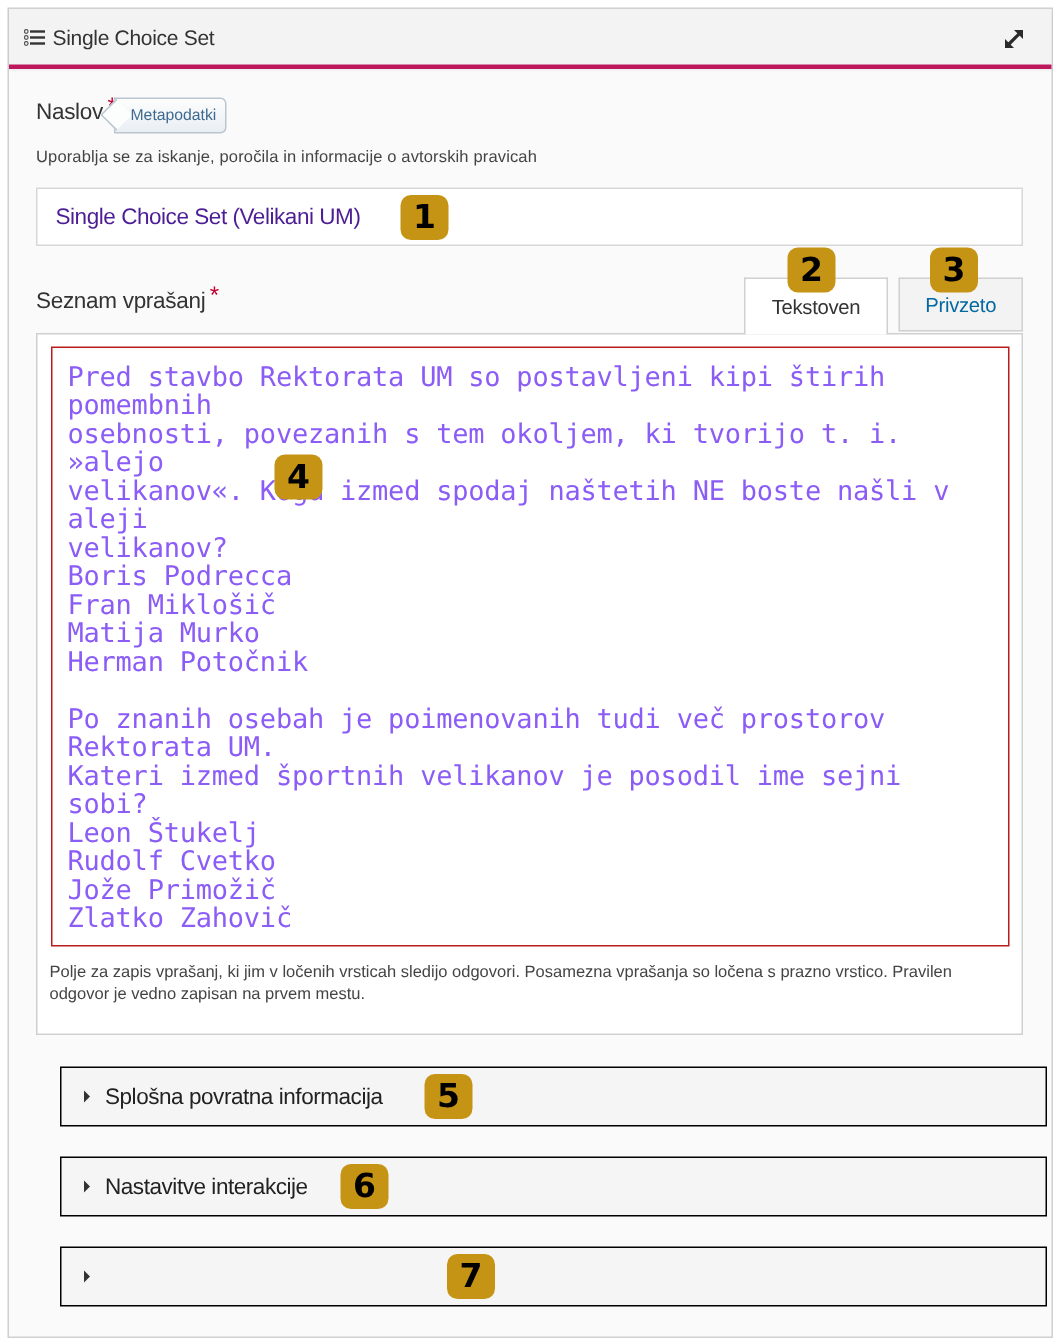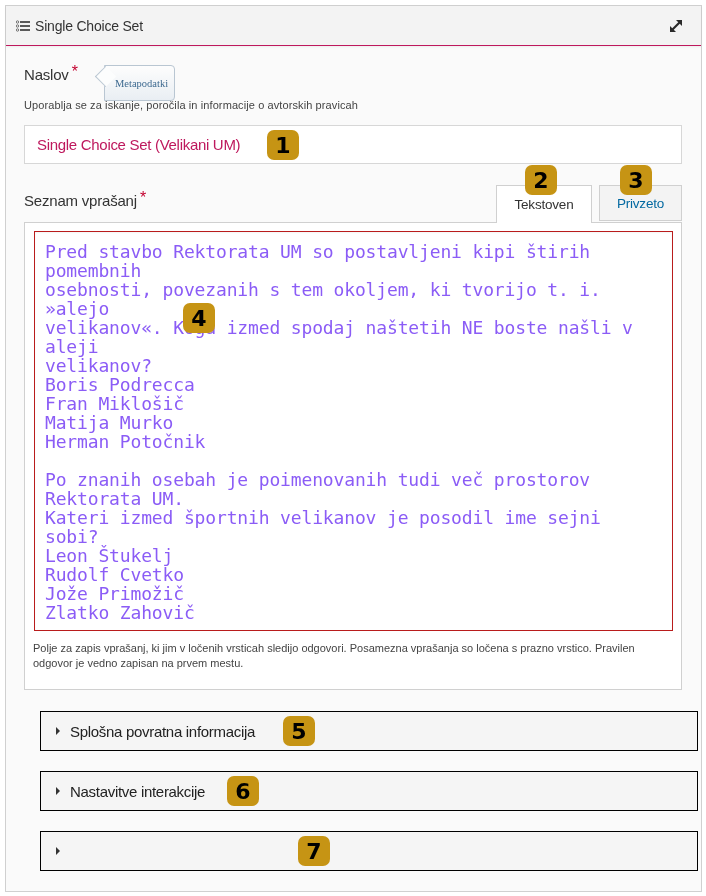--- a/index.html
+++ b/index.html
@@ -4,47 +4,47 @@
   <style>
     * { box-sizing: border-box; margin: 0; padding: 0; }
     html, body { width: 706px; height: 896px; background: #ffffff; overflow: hidden; }
     body { font-family: "Liberation Sans", "DejaVu Sans", sans-serif; color: #212121; position: relative; }
 
     .widget {
       position: absolute; left: 5px; top: 5px; width: 697px; height: 887px;
       border: 1px solid #d0d0d0; background: #fafafa;
     }
     .widget-header {
-      height: 40px; background: #f3f3f3; border-bottom: 1px solid #be185d;
+      height: 40px; background: #f3f3f3; border-bottom: 3px solid #be185d;
       box-shadow: 0 1px 2px rgba(0,0,0,0.06);
       display: flex; align-items: center; padding: 0 10px; position: relative;
     }
     .list-icon { width: 14px; height: 12px; margin-right: 5px; display: inline-flex; }
     .widget-title { font-size: 14px; color: #333; letter-spacing: -0.2px; }
     .expand-icon { position: absolute; right: 16px; top: 11px; width: 18px; height: 18px; cursor: pointer; }
 
     .field-label { position: absolute; font-size: 15px; color: #333; letter-spacing: -0.2px; }
     .req { color: #c3002f; font-size: 16px; margin-left: 3px; position: relative; top: -3px; }
     .meta-tag {
-      position: absolute; left: 104px; top: 65px; height: 36px;
+      position: absolute; left: 76px; top: 65px; height: 24px;
       padding: 0 6px 0 10px; font-size: 10.5px; color: #3e6a90;
       background: linear-gradient(#fdfdfd, #e9eef3); border: 1px solid #b9c6d2;
-      border-radius: 0 4px 4px 0; display: flex; align-items: center; cursor: pointer; font-family: Liberation Serif, serif;
+      border-radius: 0 4px 4px 0; display: flex; align-items: center; cursor: pointer;
     }
     .meta-tag::before {
       content: ""; position: absolute; left: -7px; top: 3px; width: 14px; height: 14px;
       background: #fcfdfd; border-left: 1px solid #b9c6d2; border-bottom: 1px solid #b9c6d2;
       transform: rotate(45deg); z-index: -0;
     }
     .meta-tag span { position: relative; }
     .desc { position: absolute; font-size: 11px; color: #444; letter-spacing: 0.1px; }
 
     .title-input {
       position: absolute; left: 24px; top: 125px; width: 658px; height: 39px;
-      border: 1px solid #d7d7d7; background: #fff; font-size: 15px; color: #be185d;
+      border: 1px solid #d7d7d7; background: #fff; font-size: 15px; color: #4c1d95;
       padding: 16px 12px; display: flex; align-items: center;
       font-family: "Liberation Sans", sans-serif; letter-spacing: -0.3px;
     }
 
     .tab {
       position: absolute; height: 38px; font-size: 13.5px; color: #0369a1;
       display: flex; align-items: center; justify-content: center; cursor: pointer;
       border: 1px solid #d0d0d0; letter-spacing: -0.2px;
     }
     .tab.active { background: #fff; border-bottom: none; color: #333; z-index: 2; }

